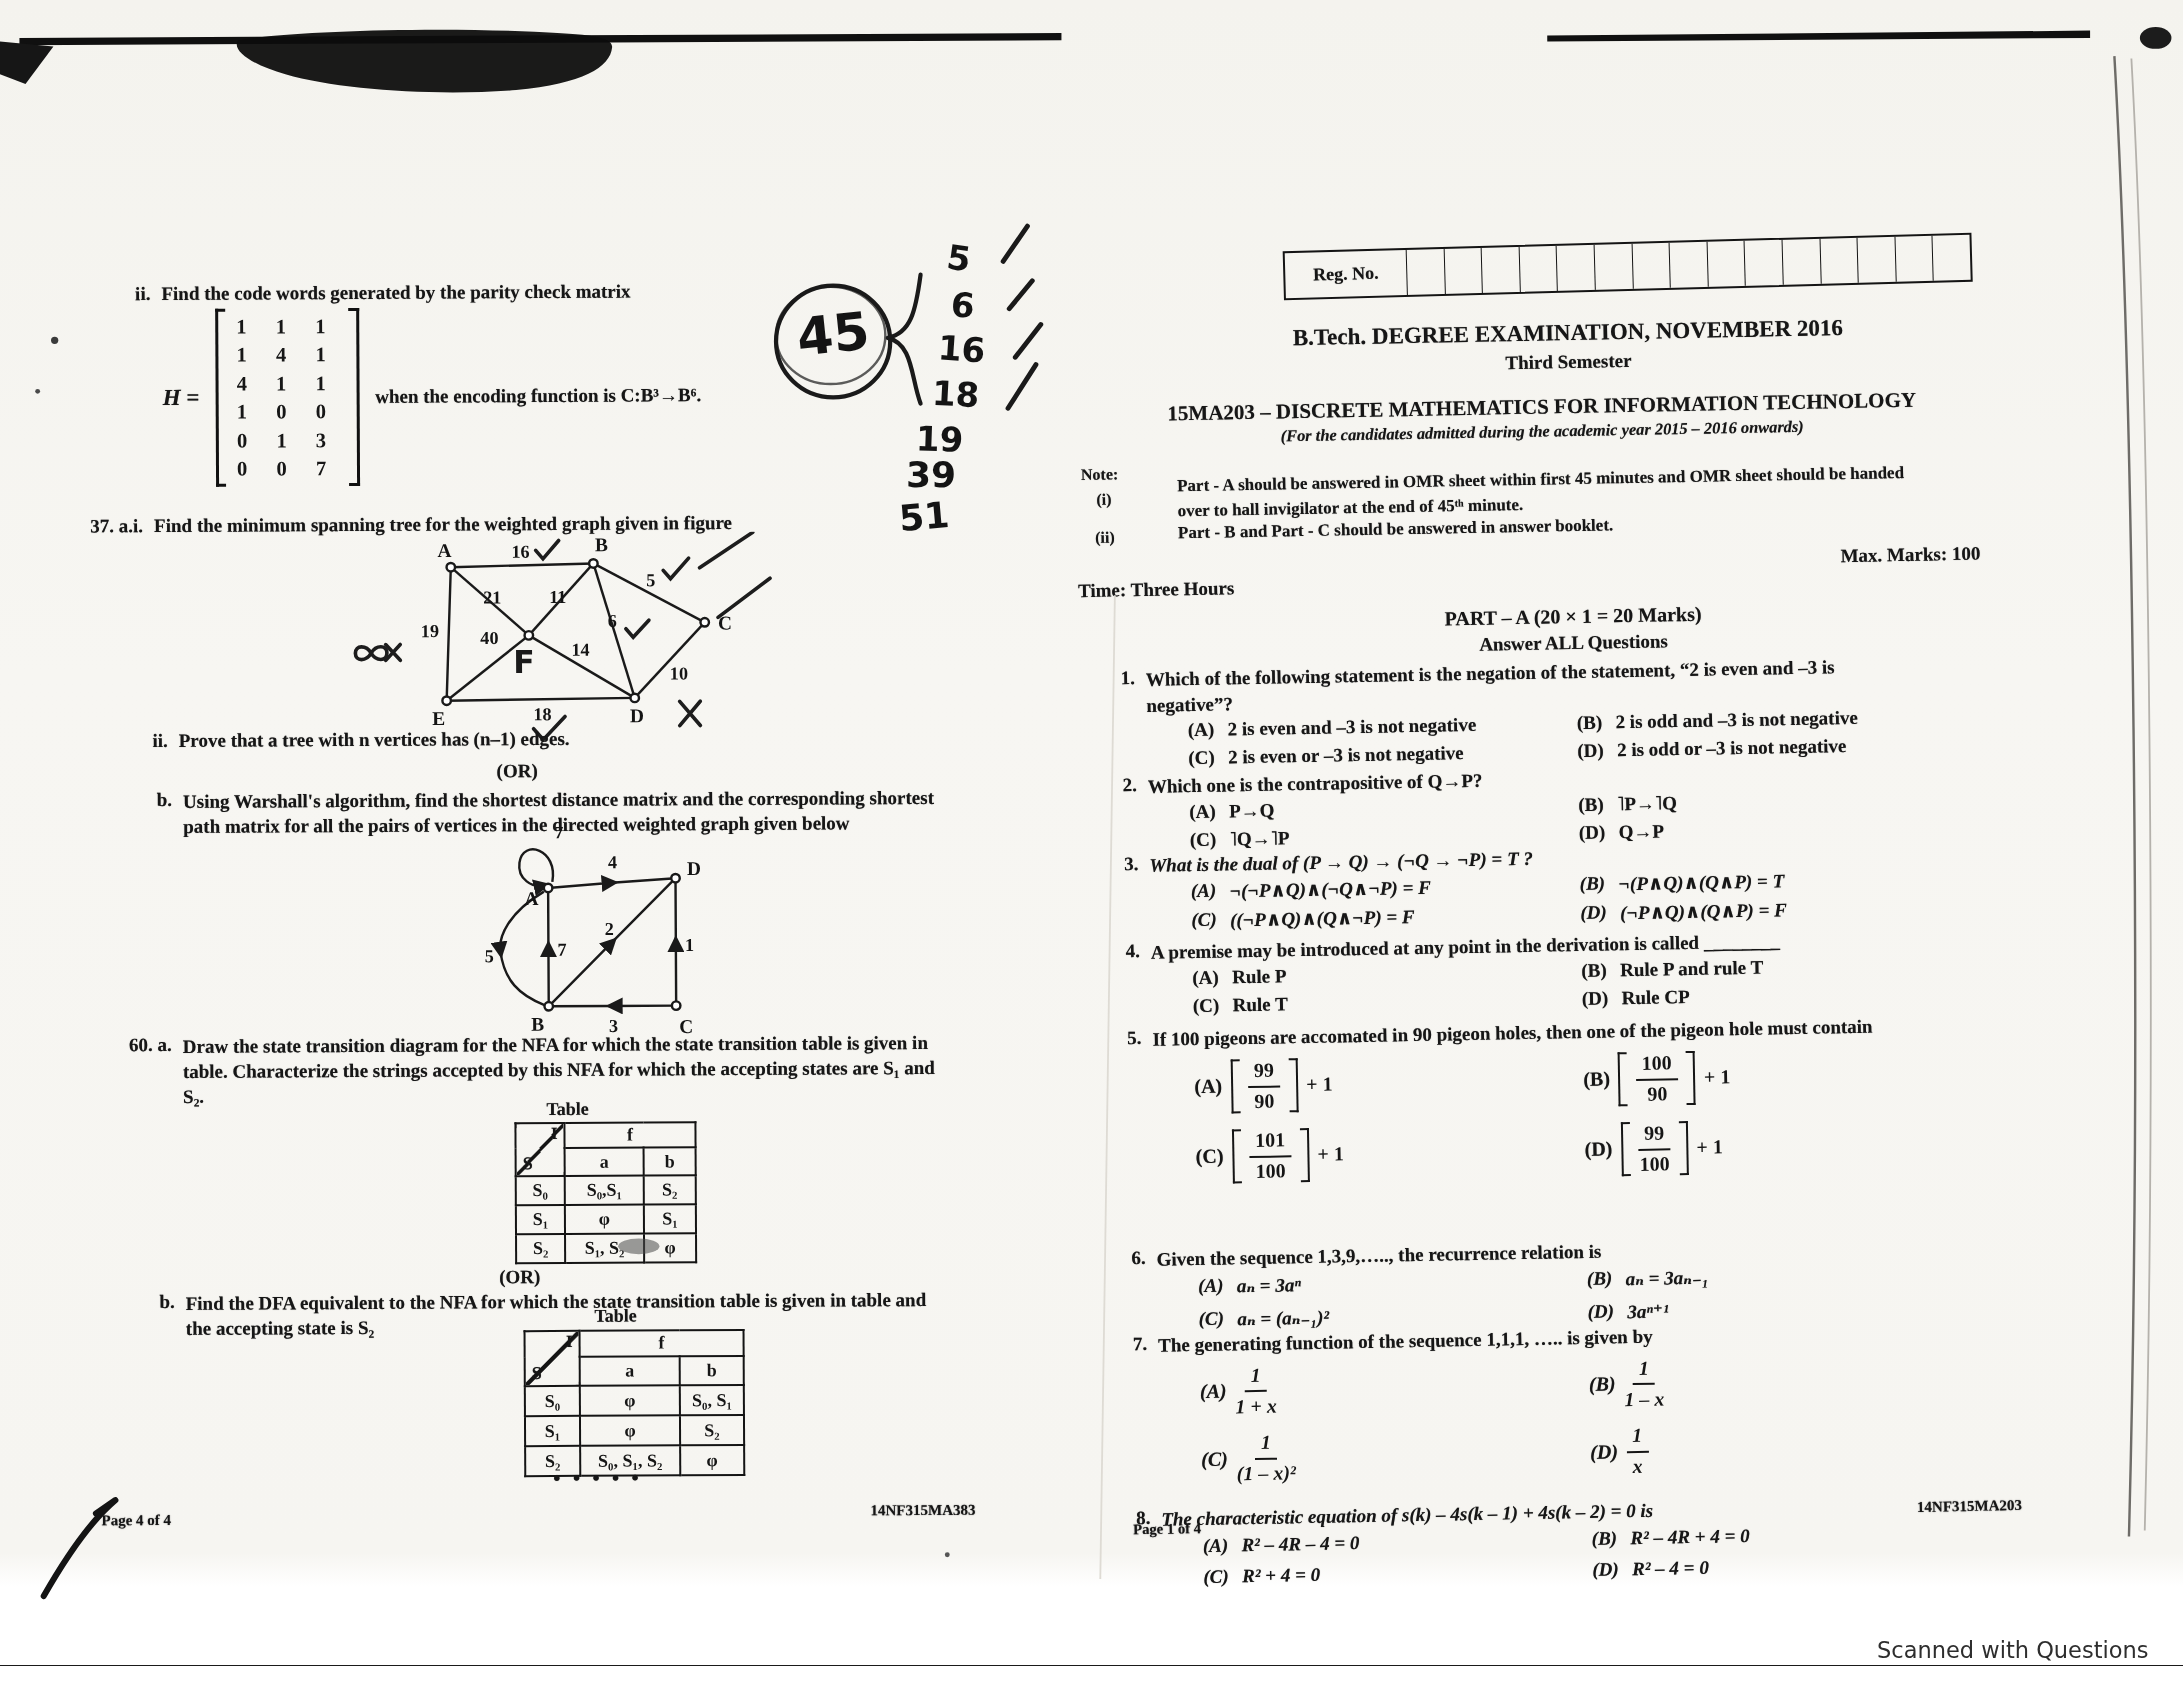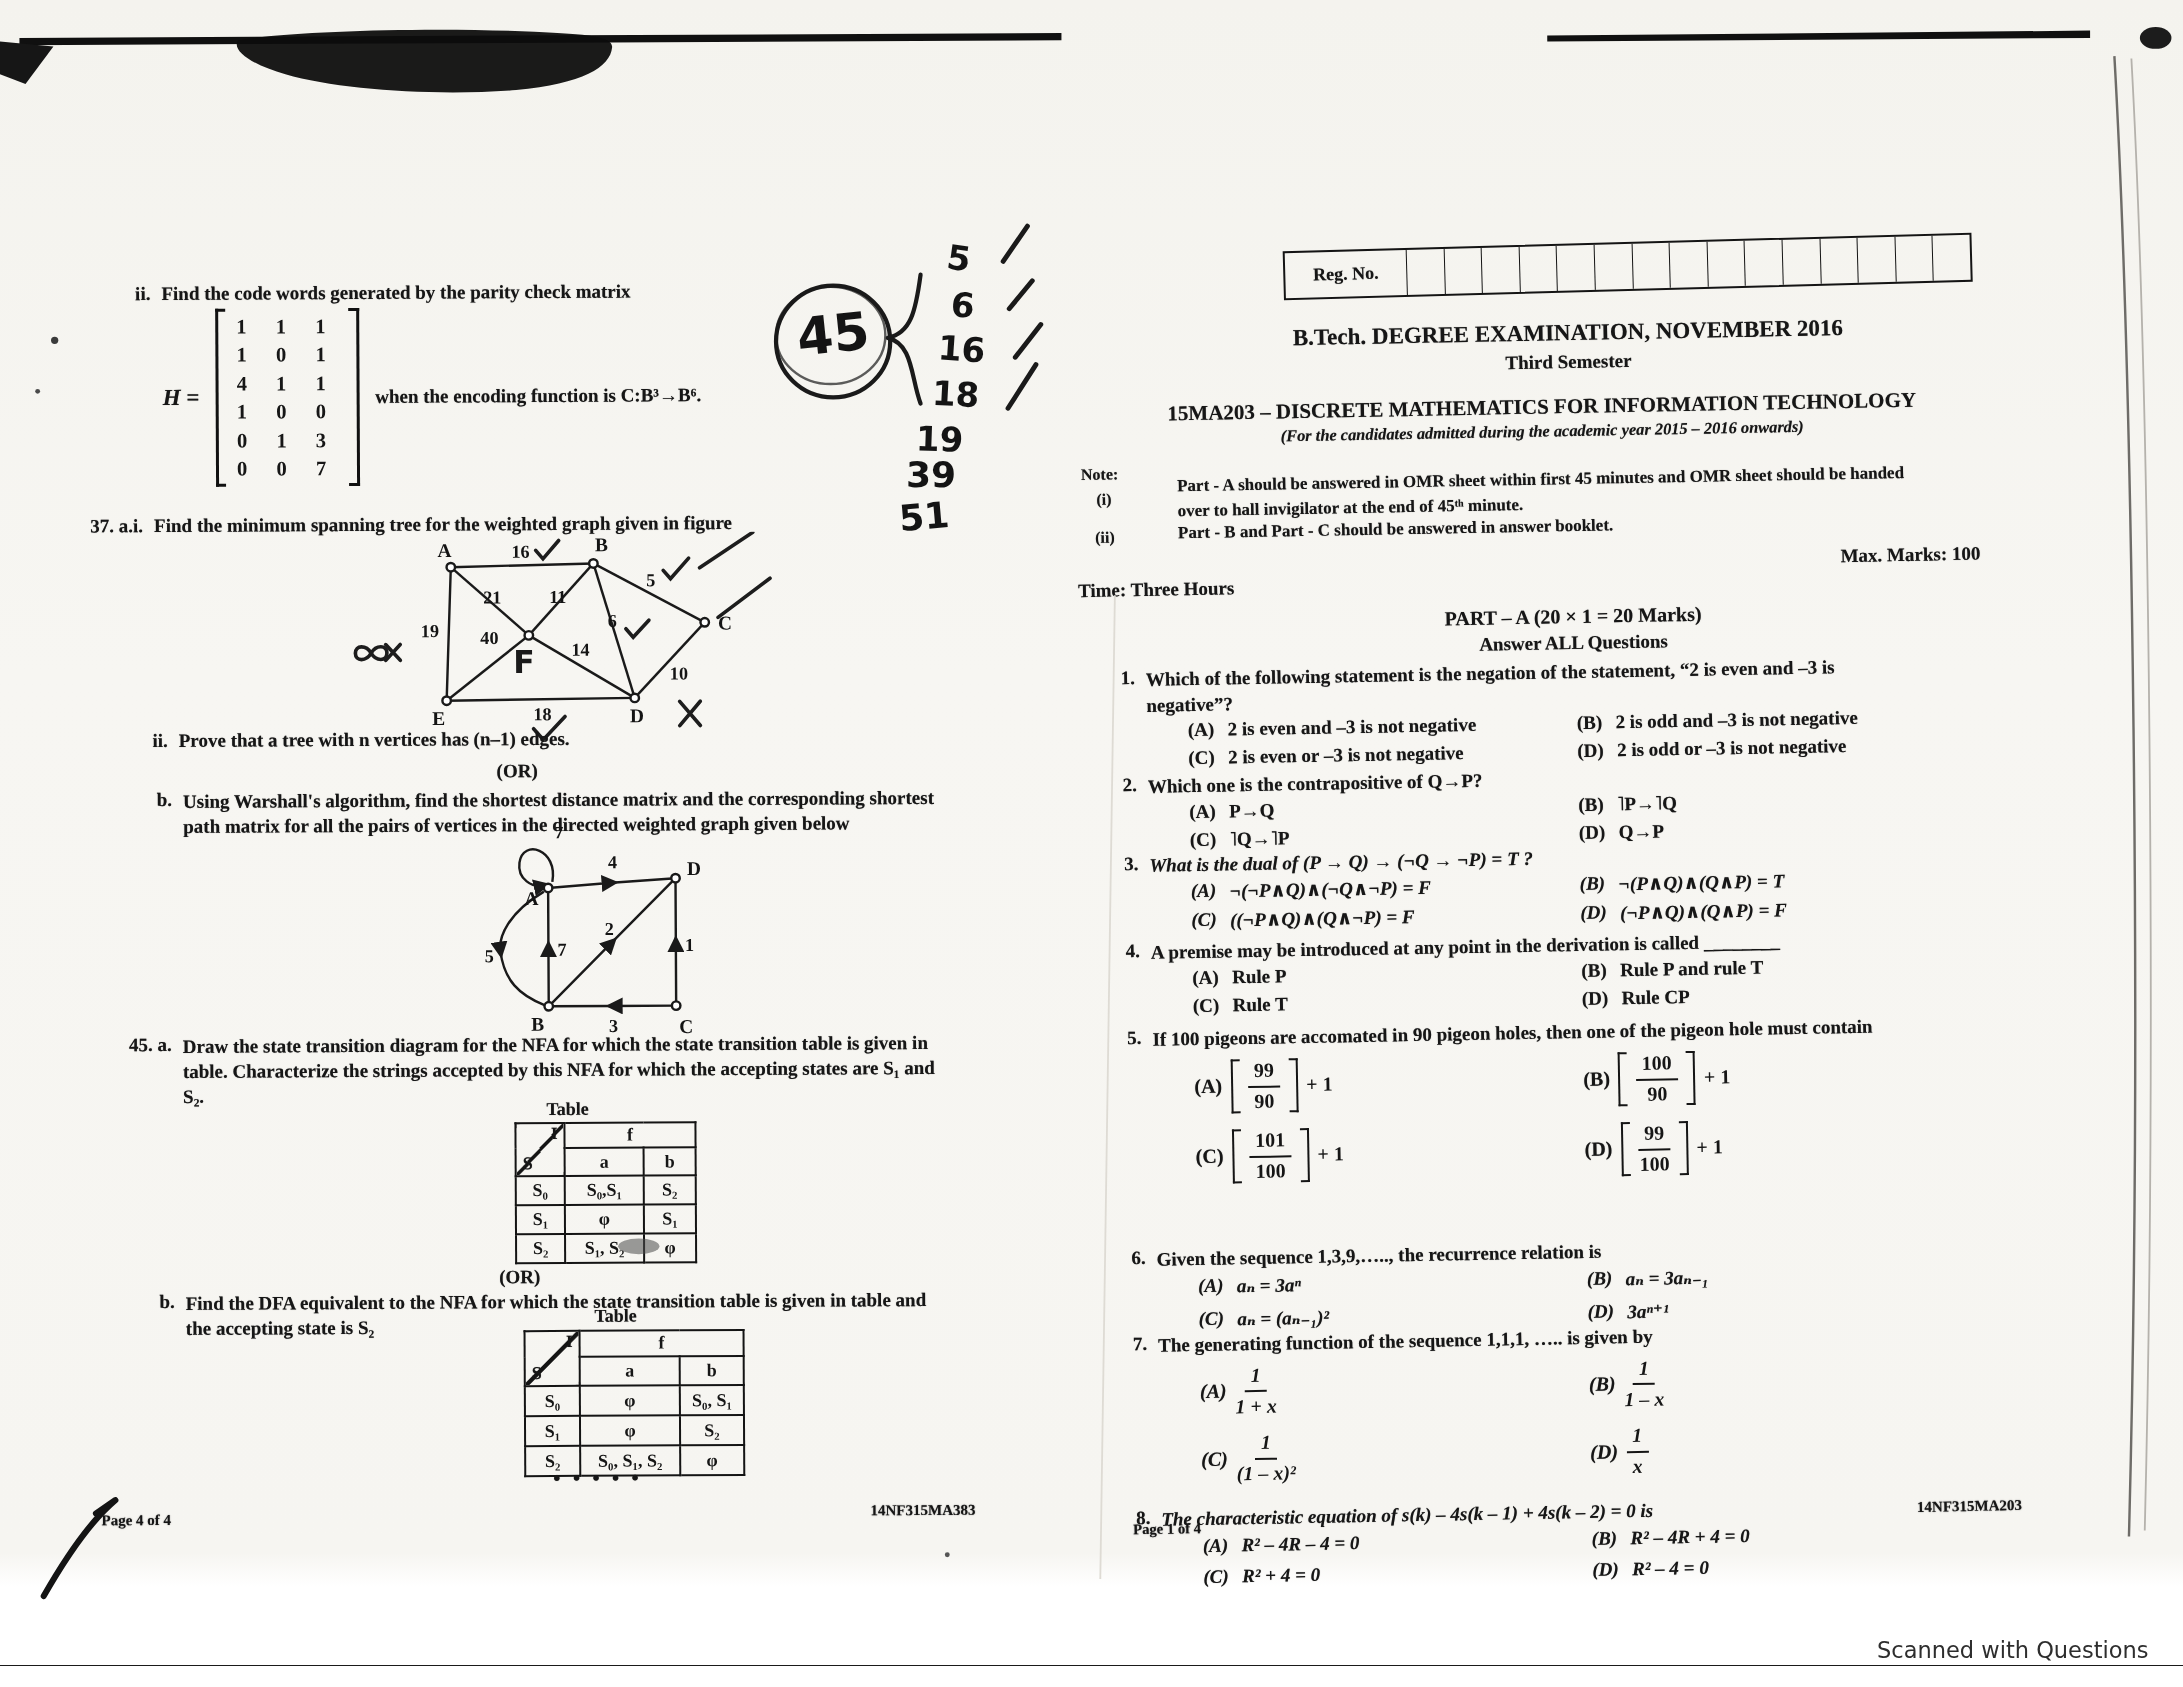--- a/index.html
+++ b/index.html
@@ -58,21 +58,21 @@
     <span class="pr" style="font-size:19px;">ii.</span>
     <span class="pr" style="font-size:19px;">Find the code words generated by the parity check matrix</span>
   </div>
 
   <div class="abs mwrap" style="left:165px; top:307px;">
     <span class="pr ital" style="font-size:23px;">H =</span>
     <span class="mat">
       <span class="mbl"></span>
       <span class="mrows">
         <div>1  1  1</div>
-        <div>1  0  1</div>
+        <div>1  4  1</div>
         <div>4  1  1</div>
         <div>1  0  0</div>
         <div>0  1  3</div>
         <div>0  0  7</div>
       </span>
       <span class="mbr"></span>
     </span>
     <span class="pr" style="font-size:19px;">when the encoding function is C:B³→B⁶.</span>
   </div>
 
@@ -183,21 +183,21 @@
       <text class="gl" x="234" y="68" font-size="30">4</text>
       <text class="gl" x="150" y="212" font-size="30">7</text>
       <text class="gl" x="30" y="222" font-size="30">5</text>
       <text class="gl" x="228" y="178" font-size="30">2</text>
       <text class="gl" x="360" y="205" font-size="30">1</text>
       <text class="gl" x="234" y="338" font-size="30">3</text>
     </g>
   </svg>
 
   <div class="abs qrow" style="left:128px; top:1032px;">
-    <span class="pr" style="font-size:19px;">45. a.</span>
+    <span class="pr" style="font-size:19px;">60. a.</span>
     <span>
       <div class="pr" style="font-size:19px; line-height:25px;">Draw the state transition diagram for the NFA for which the state transition table is given in</div>
       <div class="pr" style="font-size:19px; line-height:25px;">table. Characterize the strings accepted by this NFA for which the accepting states are S₁ and</div>
       <div class="pr" style="font-size:19px; line-height:25px;">S₂.</div>
     </span>
   </div>
 
   <div class="abs pr" style="left:545px; top:1099px; font-size:18px;">Table</div>
 
   <table class="stt abs" style="left:513px; top:1122px;">

